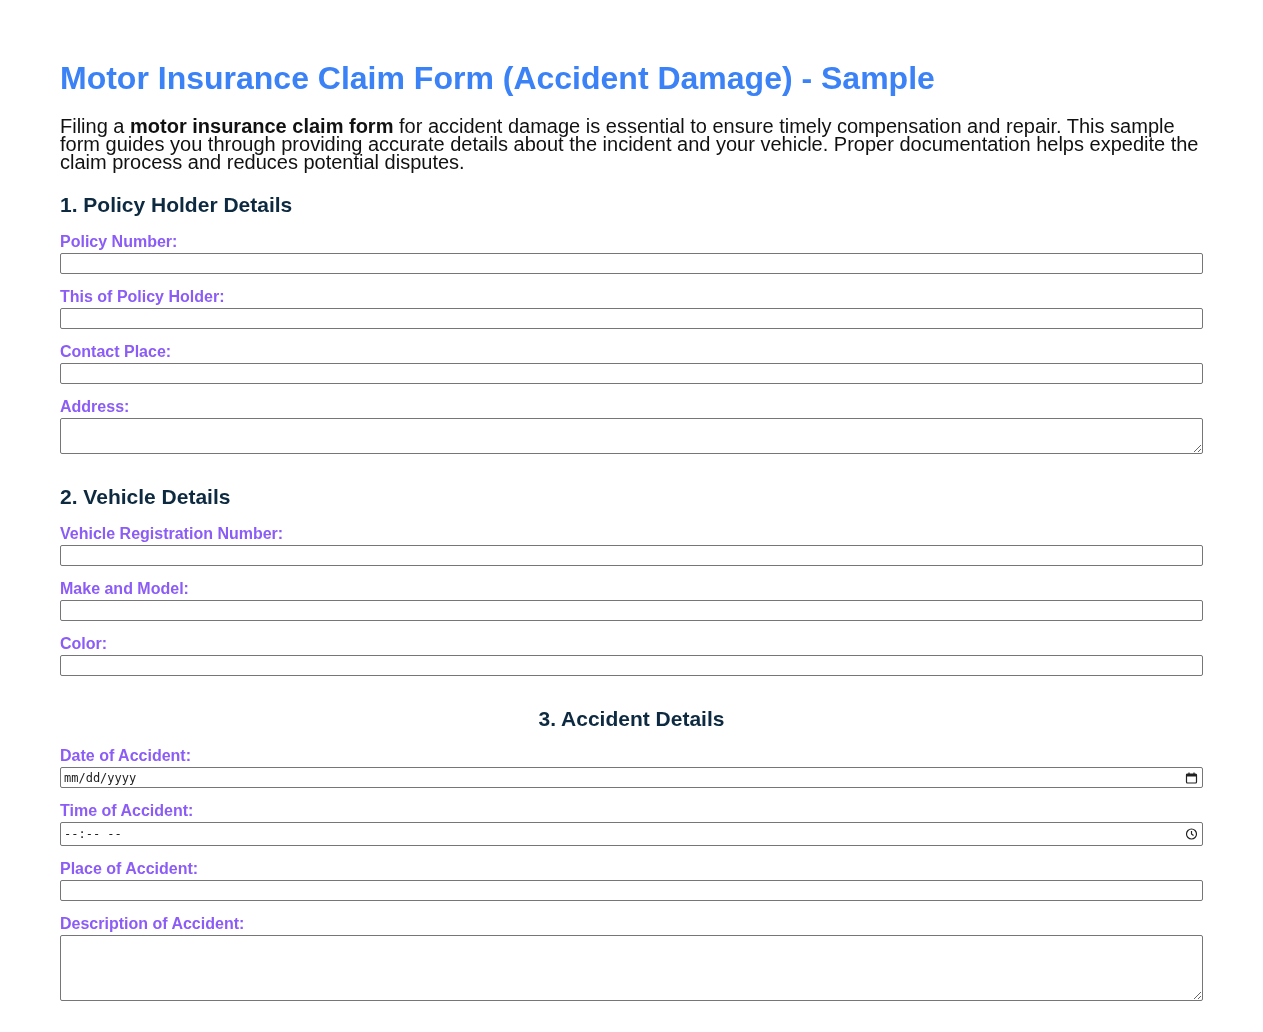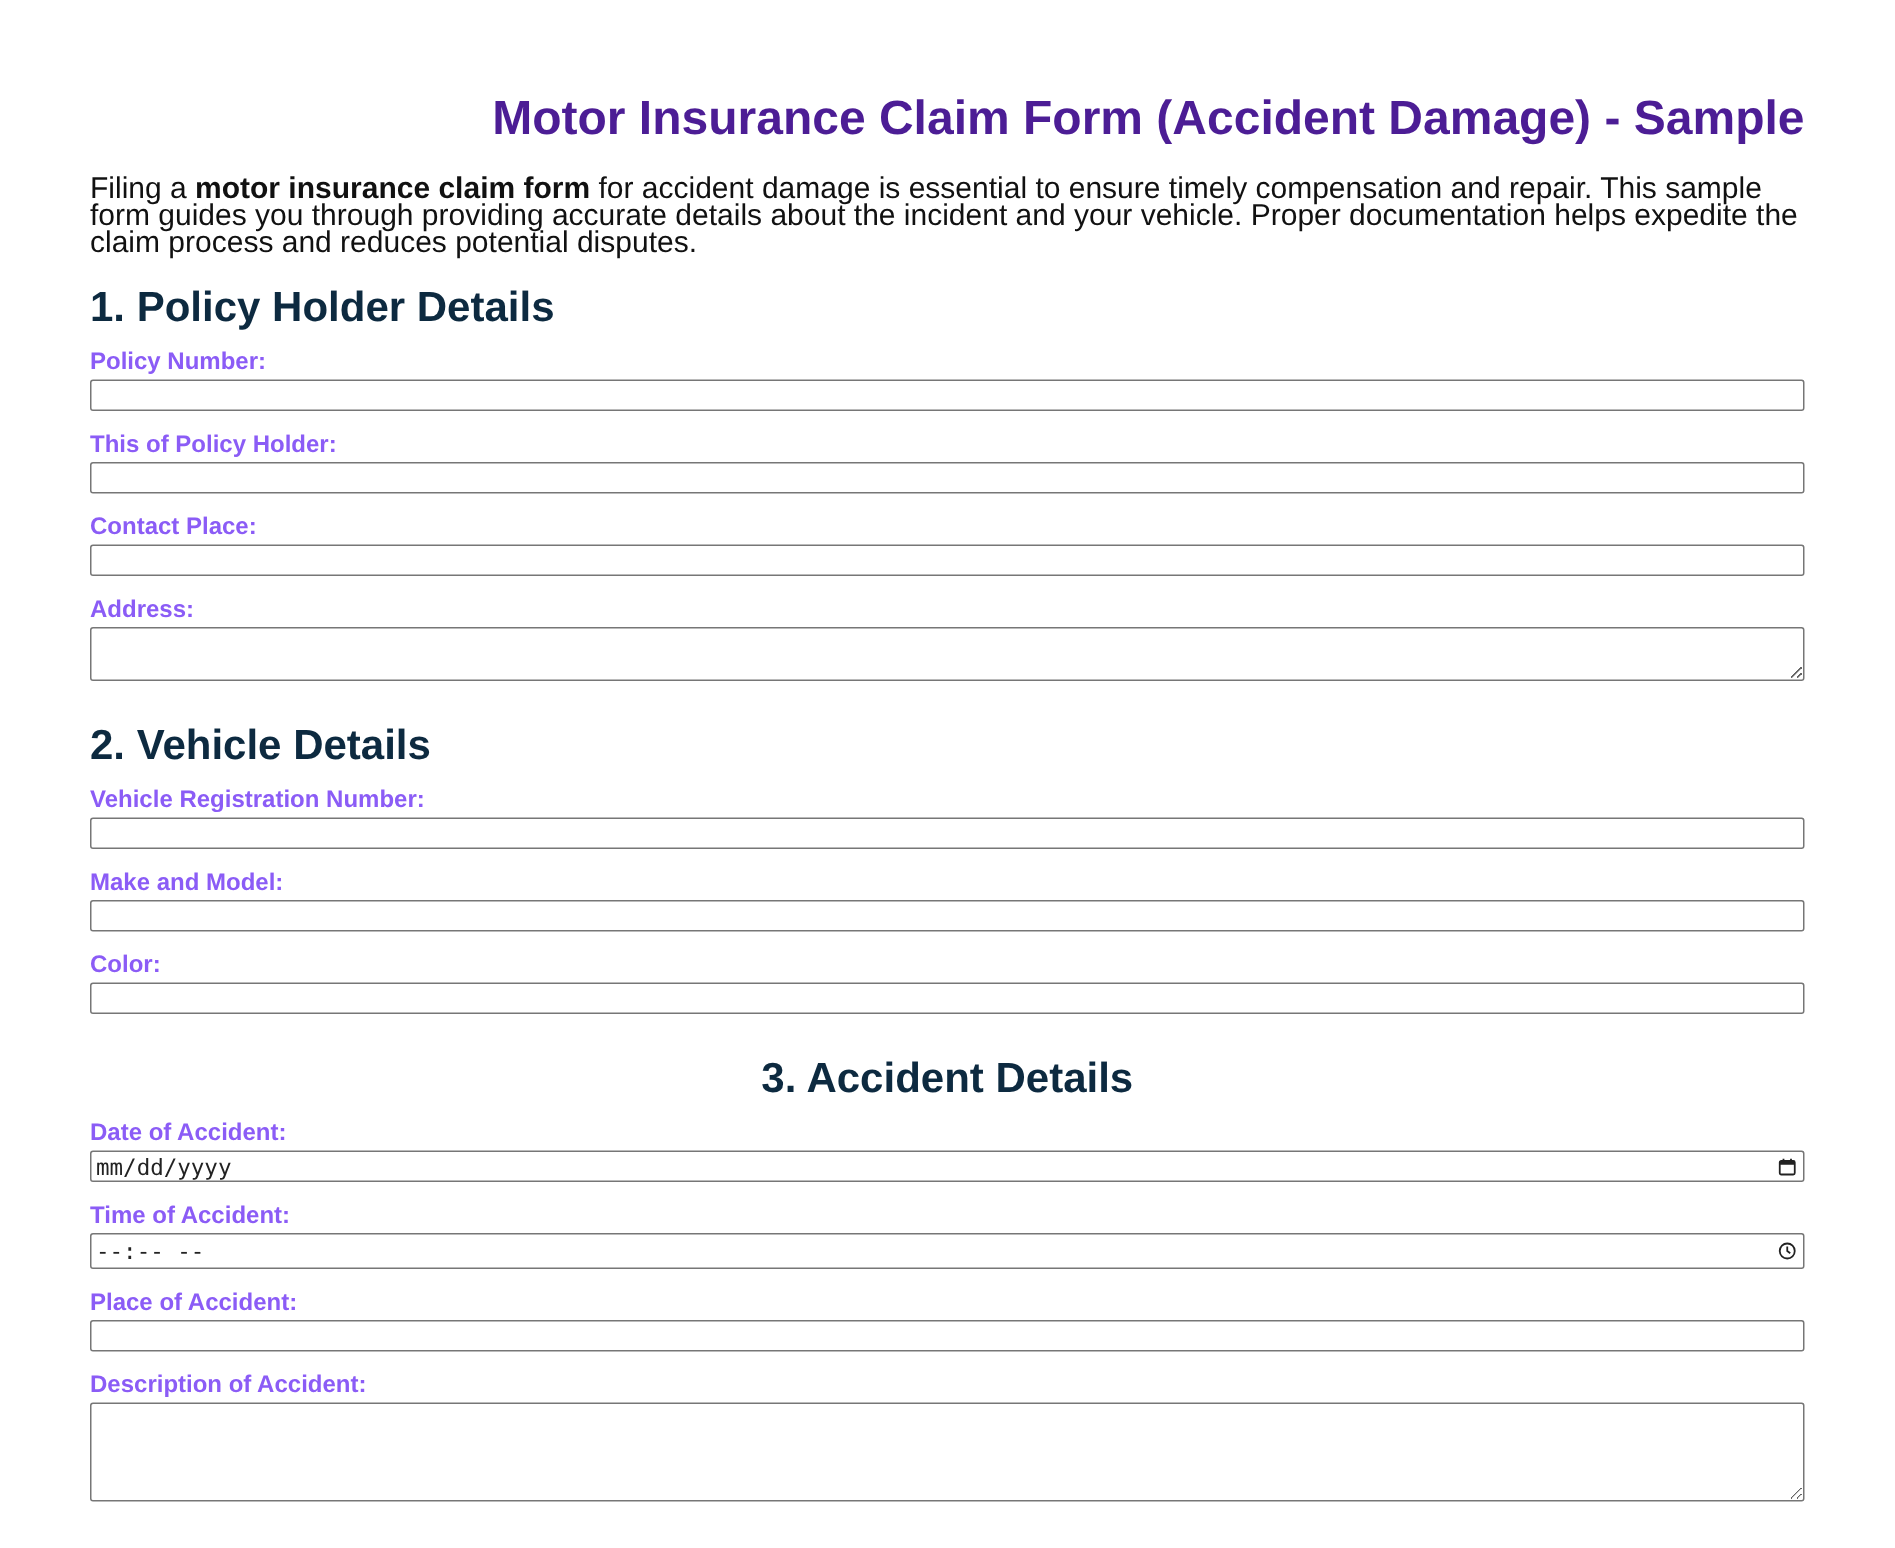--- a/index.html
+++ b/index.html
@@ -15,36 +15,35 @@
       overflow: hidden;
     }
     .page {
       padding: 0 60px;
       box-sizing: border-box;
       width: 1263px;
     }
     h1 {
       font-size: 32px;
       font-weight: bold;
-      color: #4c1d95;
+      color: #3b82f6;
       margin: 0;
       padding-top: 58px;
       line-height: 40px;
       height: 40px;
-      text-align: right;
     }
     .intro {
       font-size: 20px;
       line-height: 18px;
       margin: 19px 0 0 0;
       color: #111;
     }
     .intro b { font-weight: bold; }
     h2 {
-      font-size: 28px;
+      font-size: 21px;
       font-weight: bold;
       color: #0d2a40;
       margin: 0;
       line-height: 28px;
     }
     .section-1-title { margin-top: 20px; }
     .section-2-title { margin-top: 29px; }
     .section-3-title { margin-top: 29px; text-align: center; }
     .field { margin: 0; }
     label {
@@ -72,21 +71,21 @@
     input[type="text"] { height: 21px; }
     textarea {
       height: 36px;
       resize: vertical;
     }
     textarea.tall { height: 66px; }
     .fake-date, .fake-time {
       position: relative;
       height: 21px;
       font-family: "DejaVu Sans Mono", monospace;
-      font-size: 15px;
+      font-size: 12px;
       color: #222;
       line-height: 18px;
       cursor: text;
     }
     .fake-time { height: 24px; line-height: 21px; }
     .picker-icon {
       position: absolute;
       right: 4px;
       top: 50%;
       transform: translateY(-50%);

